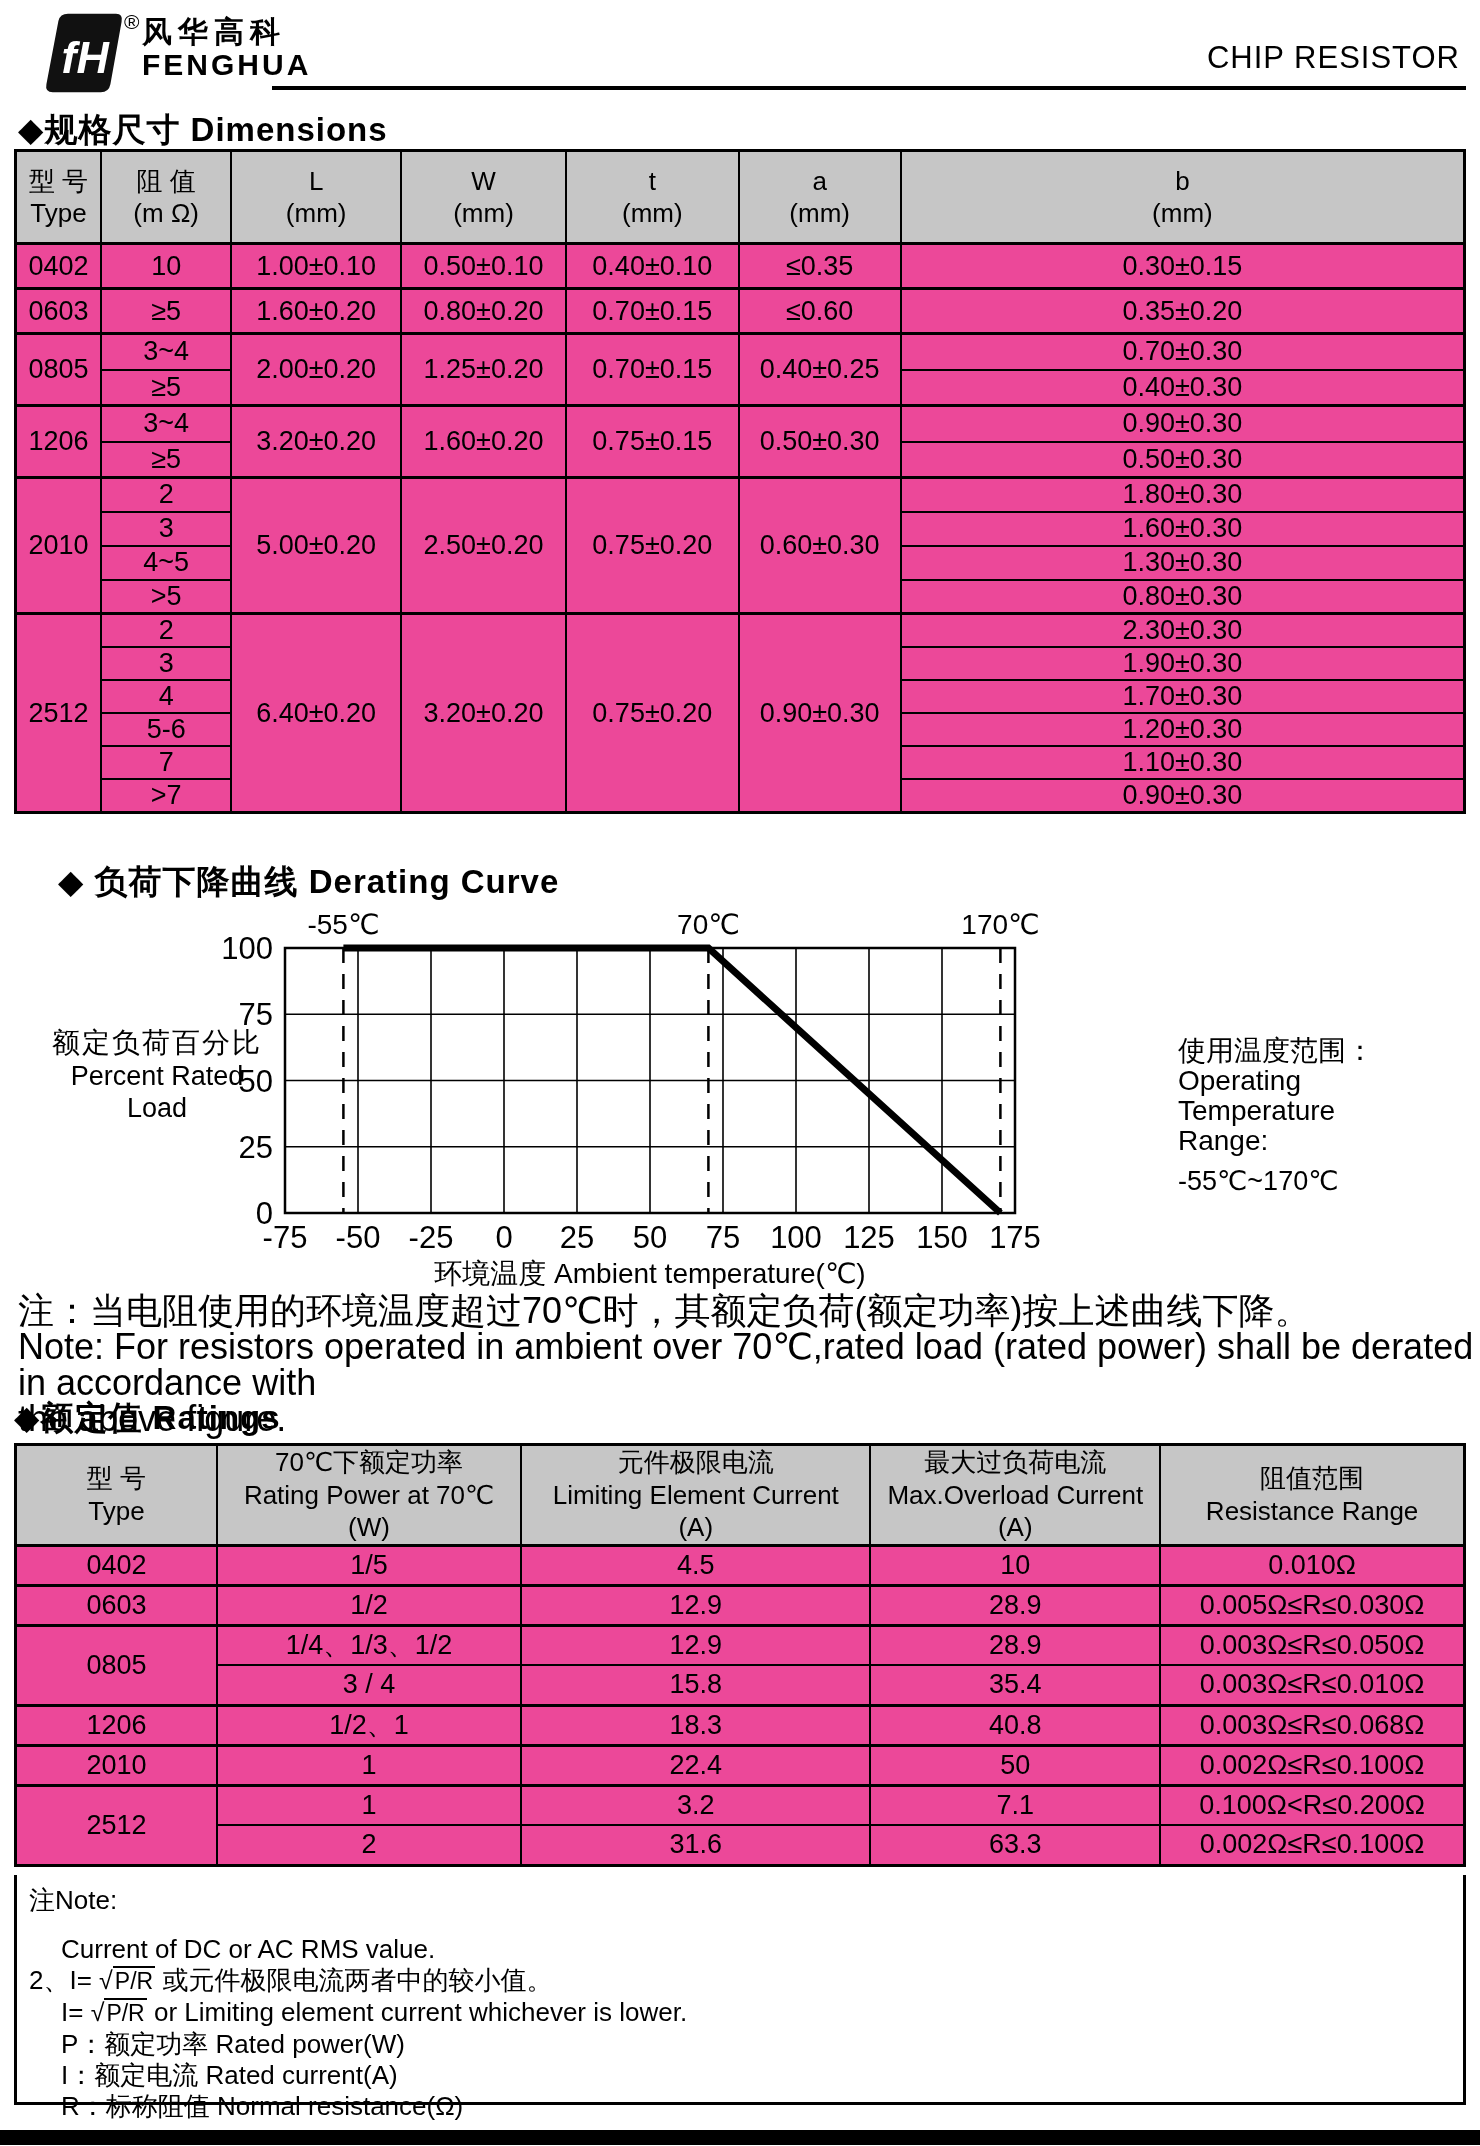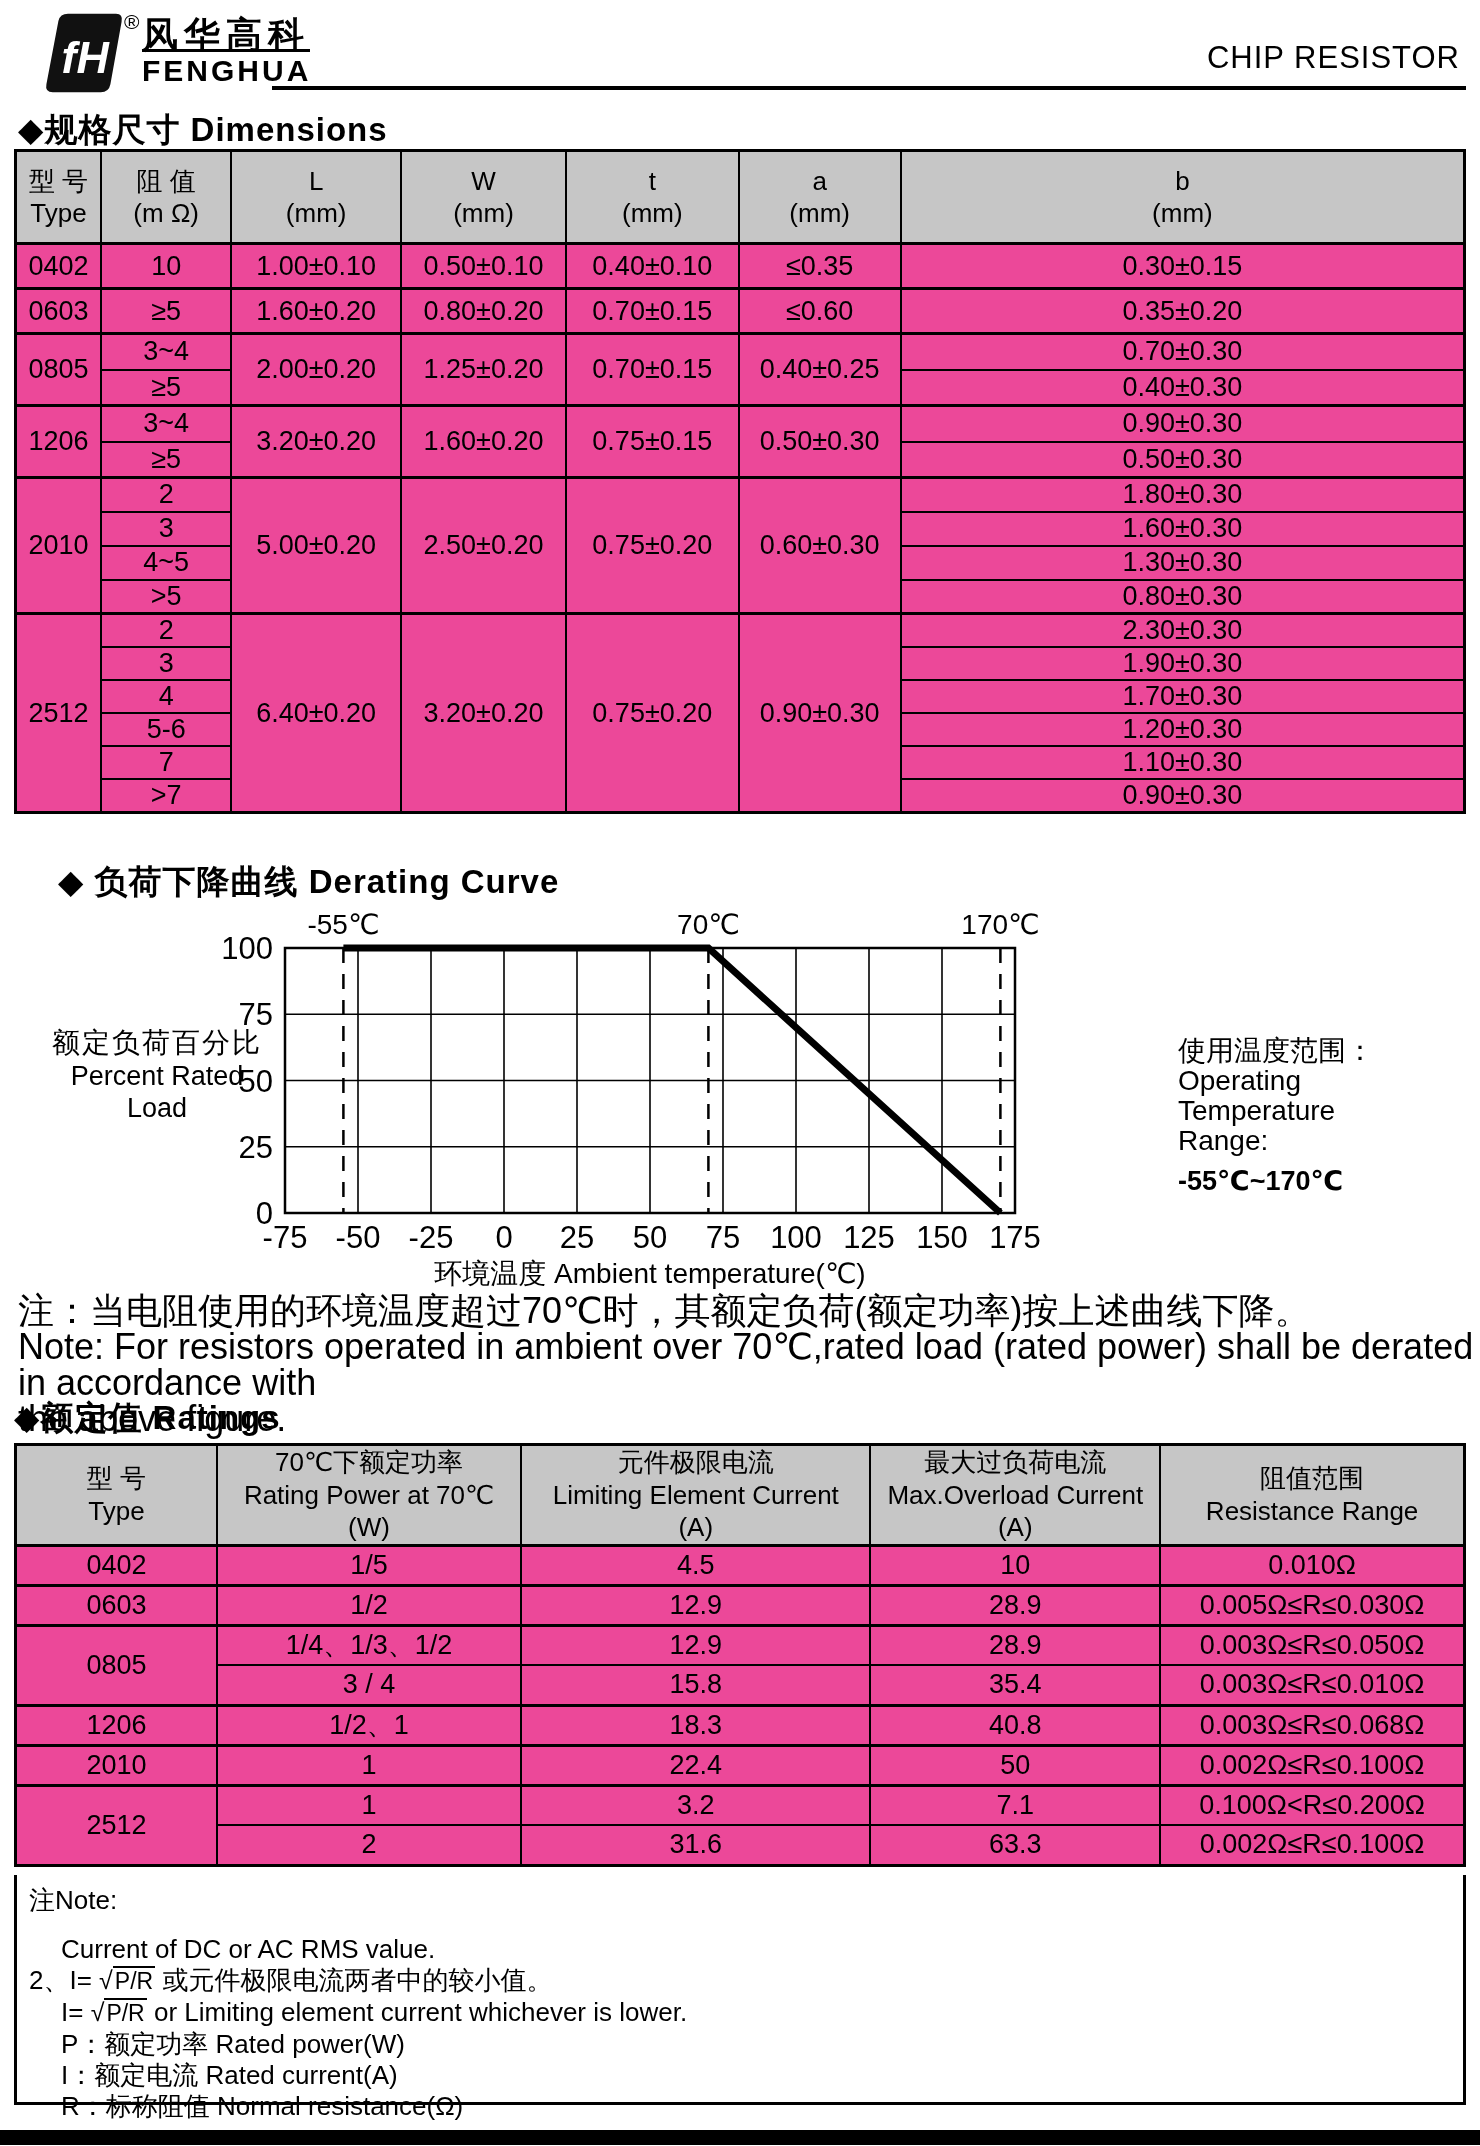--- a/index.html
+++ b/index.html
@@ -5,21 +5,21 @@
   html,body{margin:0;padding:0;background:#888;}
   .page{
     position:relative;width:1480px;height:2146px;background:#ffffff;
     font-family:"Liberation Sans","DejaVu Sans",sans-serif;color:#000;
     margin:0 auto;overflow:hidden;
   }
   
   .logo-icon{position:absolute;left:44px;top:10px;}
   .reg-mark{position:absolute;left:124px;top:10px;font-size:21px;}
   .brand{position:absolute;left:142px;top:16px;}
-  .brand-zh{font-size:36px;font-weight:bold;letter-spacing:6px;line-height:1.05;text-decoration:underline;}
+  .brand-zh{font-size:30px;font-weight:bold;letter-spacing:6px;line-height:1.05;}
   .brand-en{font-size:30px;font-weight:bold;letter-spacing:3px;line-height:1.1;}
   .doc-title{position:absolute;right:20px;top:40px;font-size:31px;letter-spacing:1px;}
   .header-rule{position:absolute;left:272px;top:86px;width:1194px;height:4px;background:#000;}
   
   .sec-title{position:absolute;margin:0;font-size:33px;font-weight:bold;letter-spacing:1px;}
   #dim-title{left:18px;top:108px;}
   #curve-title{left:24px;top:860px;margin-left:34px;}
   #ratings-title{left:14px;top:1396px;}
   
   table{border-collapse:collapse;table-layout:fixed;position:absolute;background:#ec4899;}
@@ -34,21 +34,21 @@
   #ratings-table thead tr{height:90px;}
   .th1,.th2,.th3{line-height:1.25;}
   
   #chart-svg{position:absolute;left:0;top:898px;}
   #chart-svg text{font-family:"Liberation Sans","DejaVu Sans",sans-serif;fill:#000;}
   .pct-label{position:absolute;left:38px;top:1026px;width:238px;text-align:center;}
   .pct-label .zh{font-size:28px;letter-spacing:2px;line-height:1.2;}
   .pct-label .en{font-size:27px;line-height:1.2;}
   .op-range{position:absolute;left:1178px;top:1036px;}
   .op-range div{font-size:28px;line-height:30px;}
-  .op-range .op-val{margin-top:10px;font-size:27px;font-weight:bold;}
+  .op-range .op-val{margin-top:10px;font-size:27px;}
   .curve-note{position:absolute;left:18px;top:1293px;}
   .curve-note div{font-size:36px;line-height:36px;}
   
   .ratings-notes{
     position:absolute;left:14px;top:1875px;width:1452px;height:230px;
     border:3px solid #000;border-top:none;box-sizing:border-box;
     padding:10px 0 0 12px;font-size:26px;line-height:31px;
   }
   .ratings-notes .gap{height:18px;}
   .indent{margin-left:32px;}

